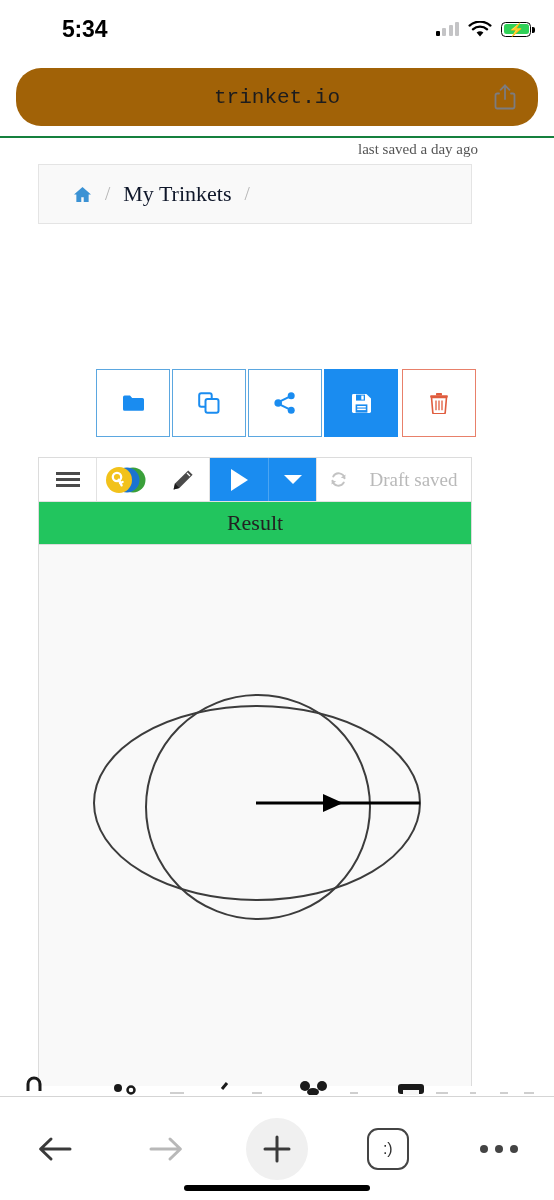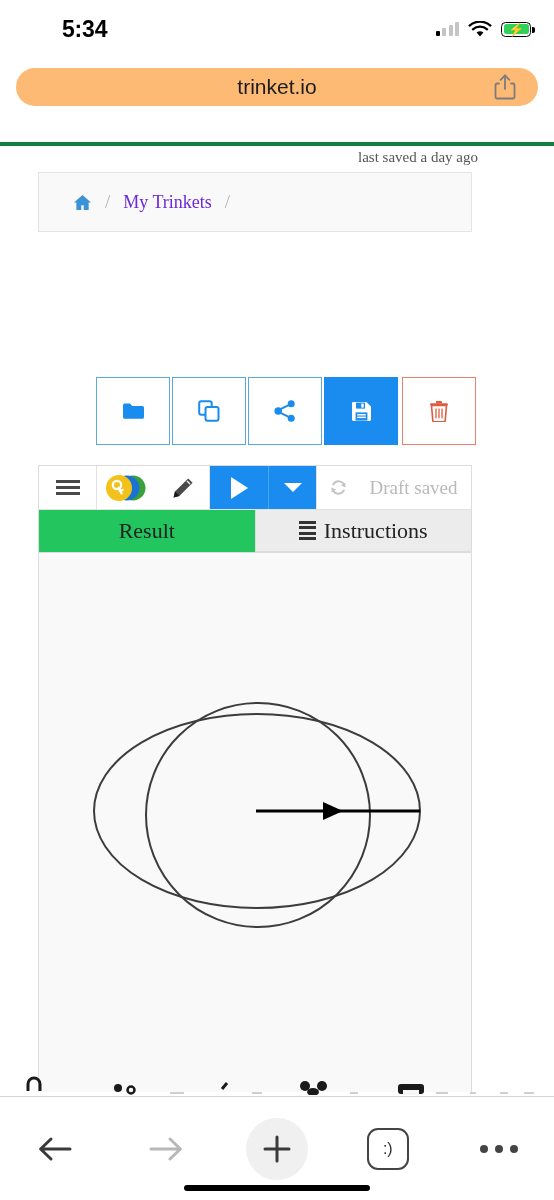--- a/index.html
+++ b/index.html
@@ -49,37 +49,37 @@
   }
 
   
   #url-bar-wrap {
     position: absolute; top: 68px; left: 0;
     width: 554px; height: 60px;
     padding: 0 16px;
   }
   #url-bar {
     position: relative;
-    width: 100%; height: 38px;
-    background: #fdba74; border-radius: 25px;
-    display: flex; align-items: center; justify-content: center;
+    width: 100%; height: 58px;
+    background: #a16207; border-radius: 25px;
+    display: flex; align-items: center; justify-content: center; font-family: Liberation Mono, monospace;
   }
   #url-text { font-size: 21px; color: #1c1c1e; }
   #share-icon {
     position: absolute; right: 22px; top: 50%;
     transform: translateY(-50%);
     width: 22px; height: 26px;
   }
 
   
   #page {
-    position: absolute; top: 142px; left: 0;
+    position: absolute; top: 136px; left: 0;
     width: 554px; height: 950px;
     background: #fff;
-    border-top: 4px solid #15803d;
+    border-top: 2px solid #15803d;
     overflow: hidden;
   }
   #last-saved {
     position: absolute; top: 3px; right: 76px;
     font-family: "Liberation Serif", serif;
     font-size: 15px; color: #555;
   }
 
   
   #breadcrumb {
@@ -90,21 +90,21 @@
     display: flex; align-items: center;
     padding-left: 34px; gap: 13px;
   }
   #home-icon { width: 19px; height: 17px; display: block; }
   .crumb-sep {
     font-family: "Liberation Serif", serif;
     font-size: 19px; color: #b5b5b5;
   }
   #crumb-trinkets {
     font-family: "Liberation Serif", serif;
-    font-size: 18px; color: #6d28d9;
+    font-size: 22px; color: #0f172a;
   }
   #crumb-title {
     font-family: "Liberation Serif", serif;
     font-size: 22px; color: #333;
     border-bottom: 1px dashed #aaa;
     padding-bottom: 3px; min-width: 182px;
   }
 
   
   #action-row {
@@ -372,29 +372,20 @@
           <path d="M15.6 3.4 L14.9 7.8 L10.8 6.6 Z" fill="#c3c3c3"></path>
           <path d="M1.4 13.6 L2.1 9.2 L6.2 10.4 Z" fill="#c3c3c3"></path>
         </svg>
         <span id="tk-status-text">Draft saved</span>
       </div>
     </div>
 
     <div id="tk-tabs">
       <div class="tk-tab active">
         <span>Result</span>
-      </div>
-      <div class="tk-tab inactive">
-        <span class="list-icon">
-          <i></i>
-            <i></i>
-            <i></i>
-            <i></i>
-        </span>
-        <span>Instructions</span>
       </div>
     </div>
 
     <div id="tk-result">
       <svg id="tk-canvas" width="432" height="650" viewBox="0 0 432 650">
 
         <ellipse cx="218" cy="258" rx="163" ry="97" fill="none" stroke="#3c3c3c" stroke-width="2"></ellipse>
 
         <circle cx="219" cy="262" r="112" fill="none" stroke="#3c3c3c" stroke-width="2"></circle>
 

